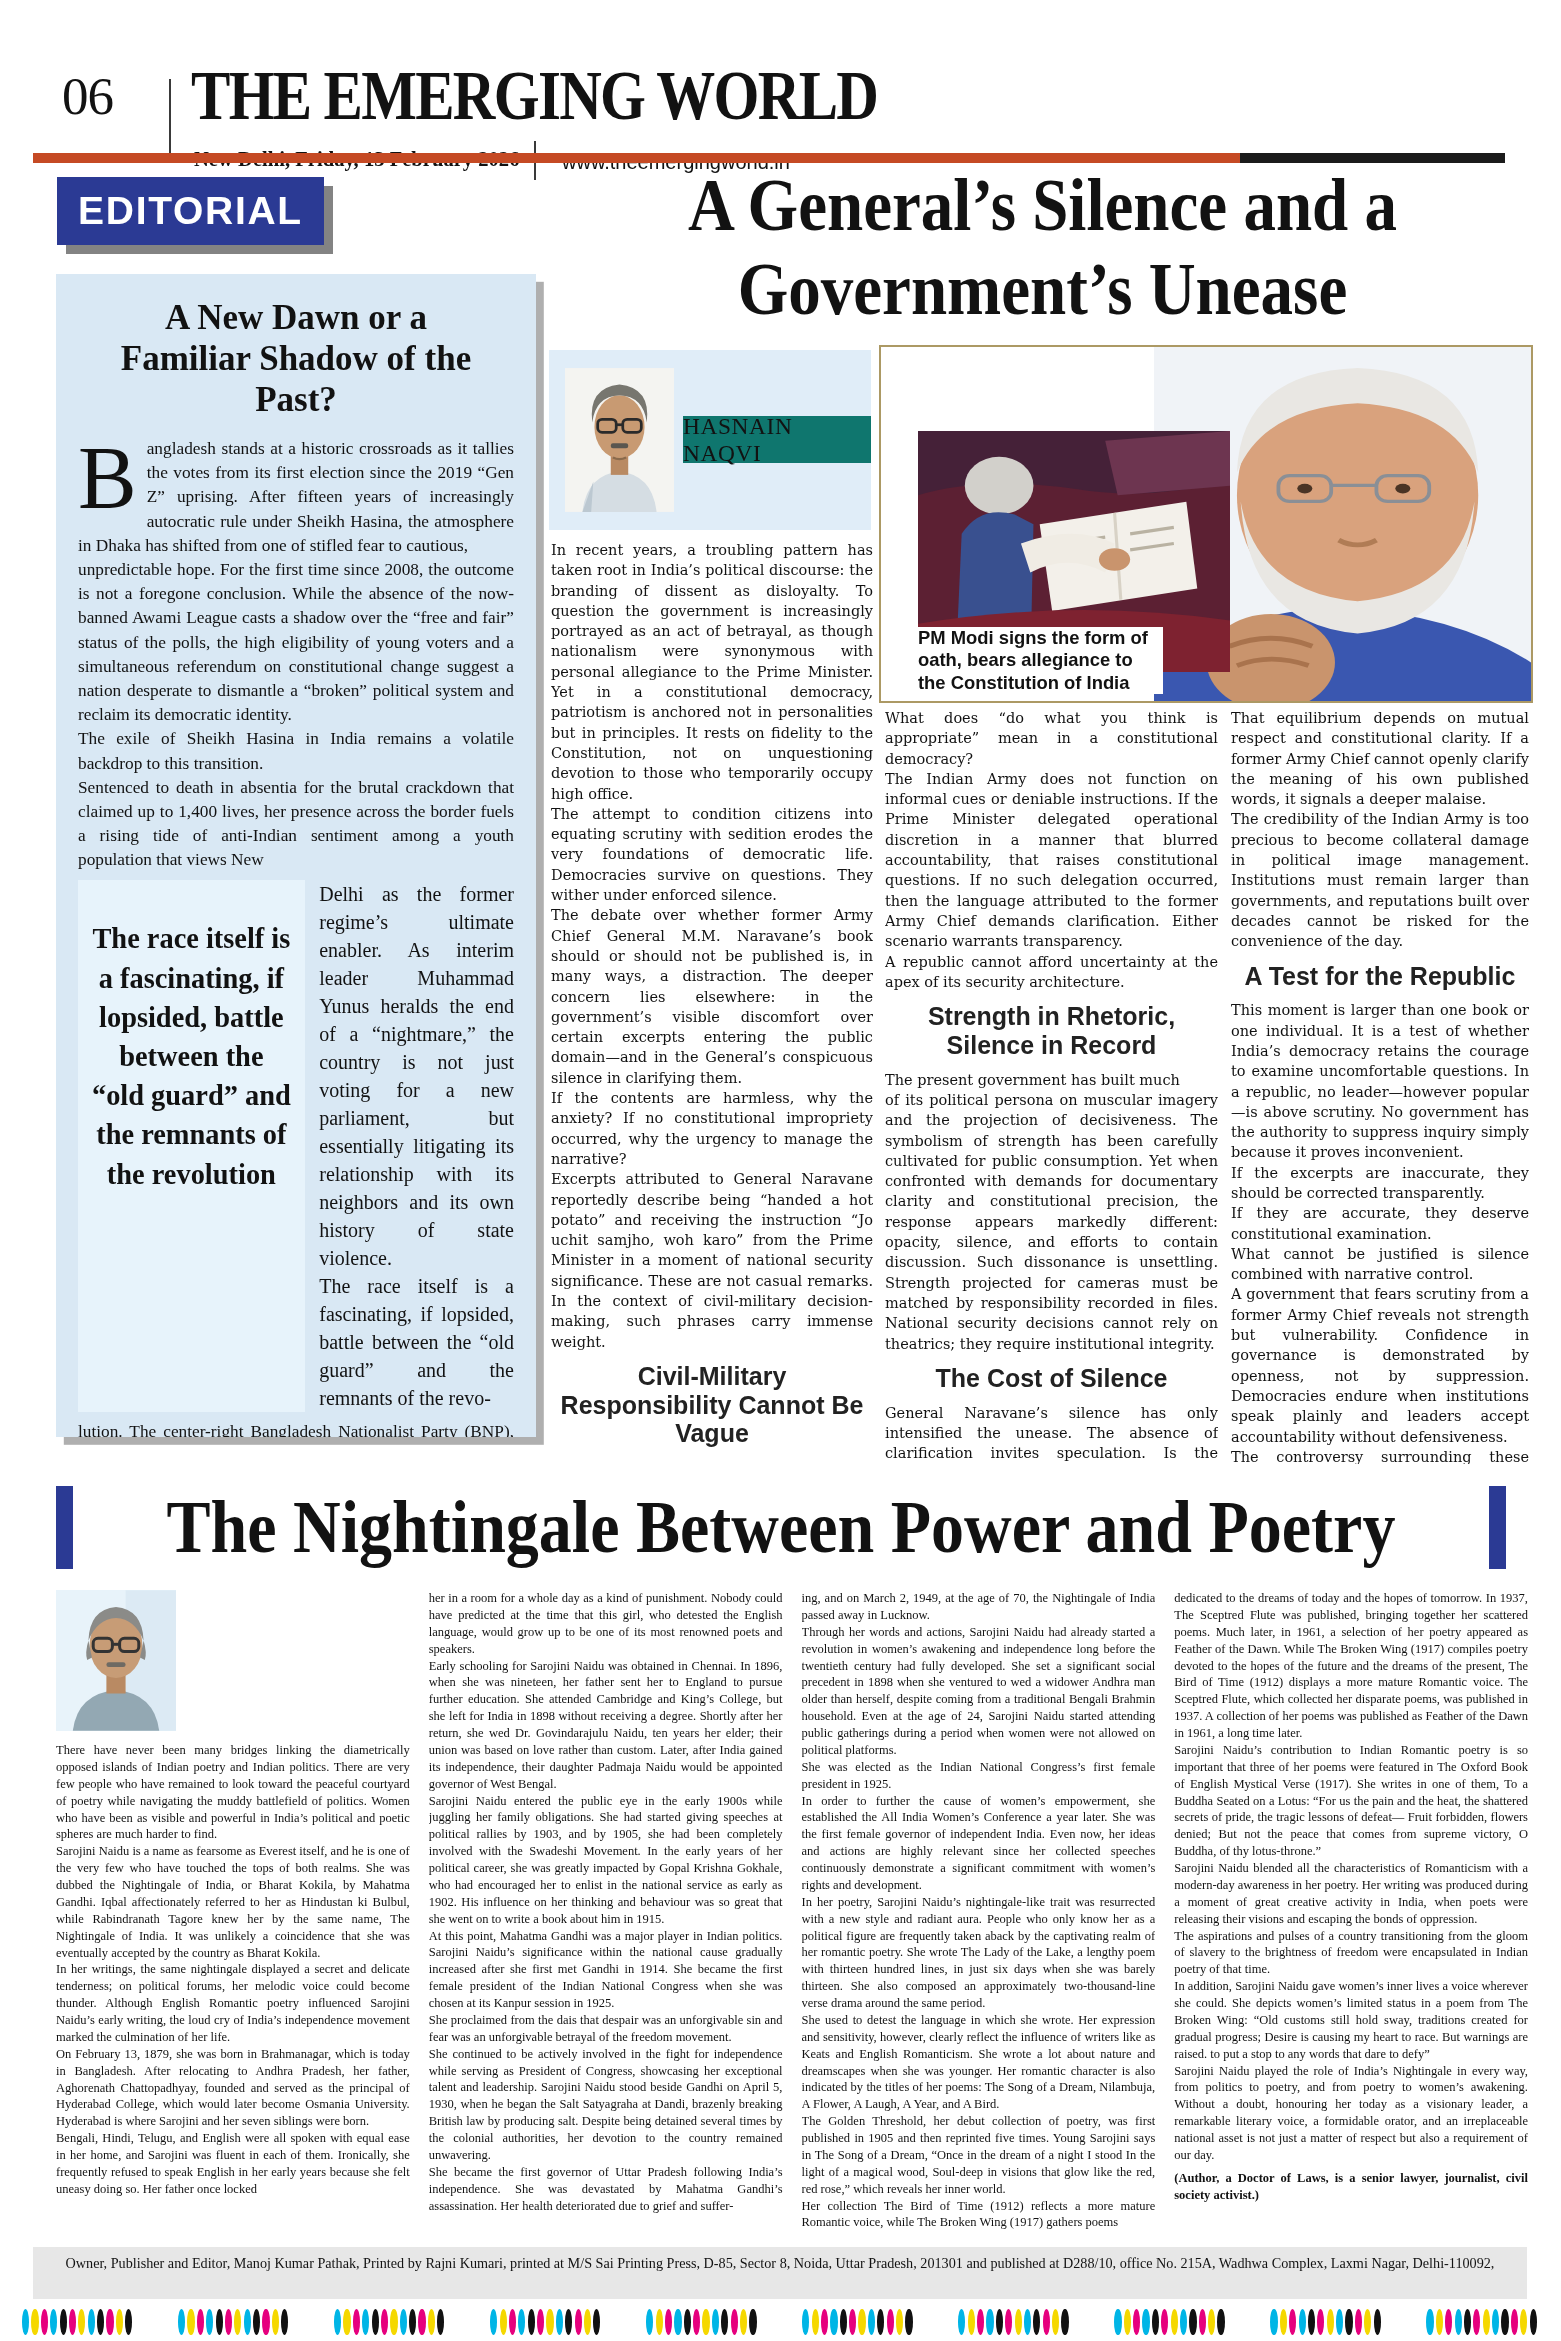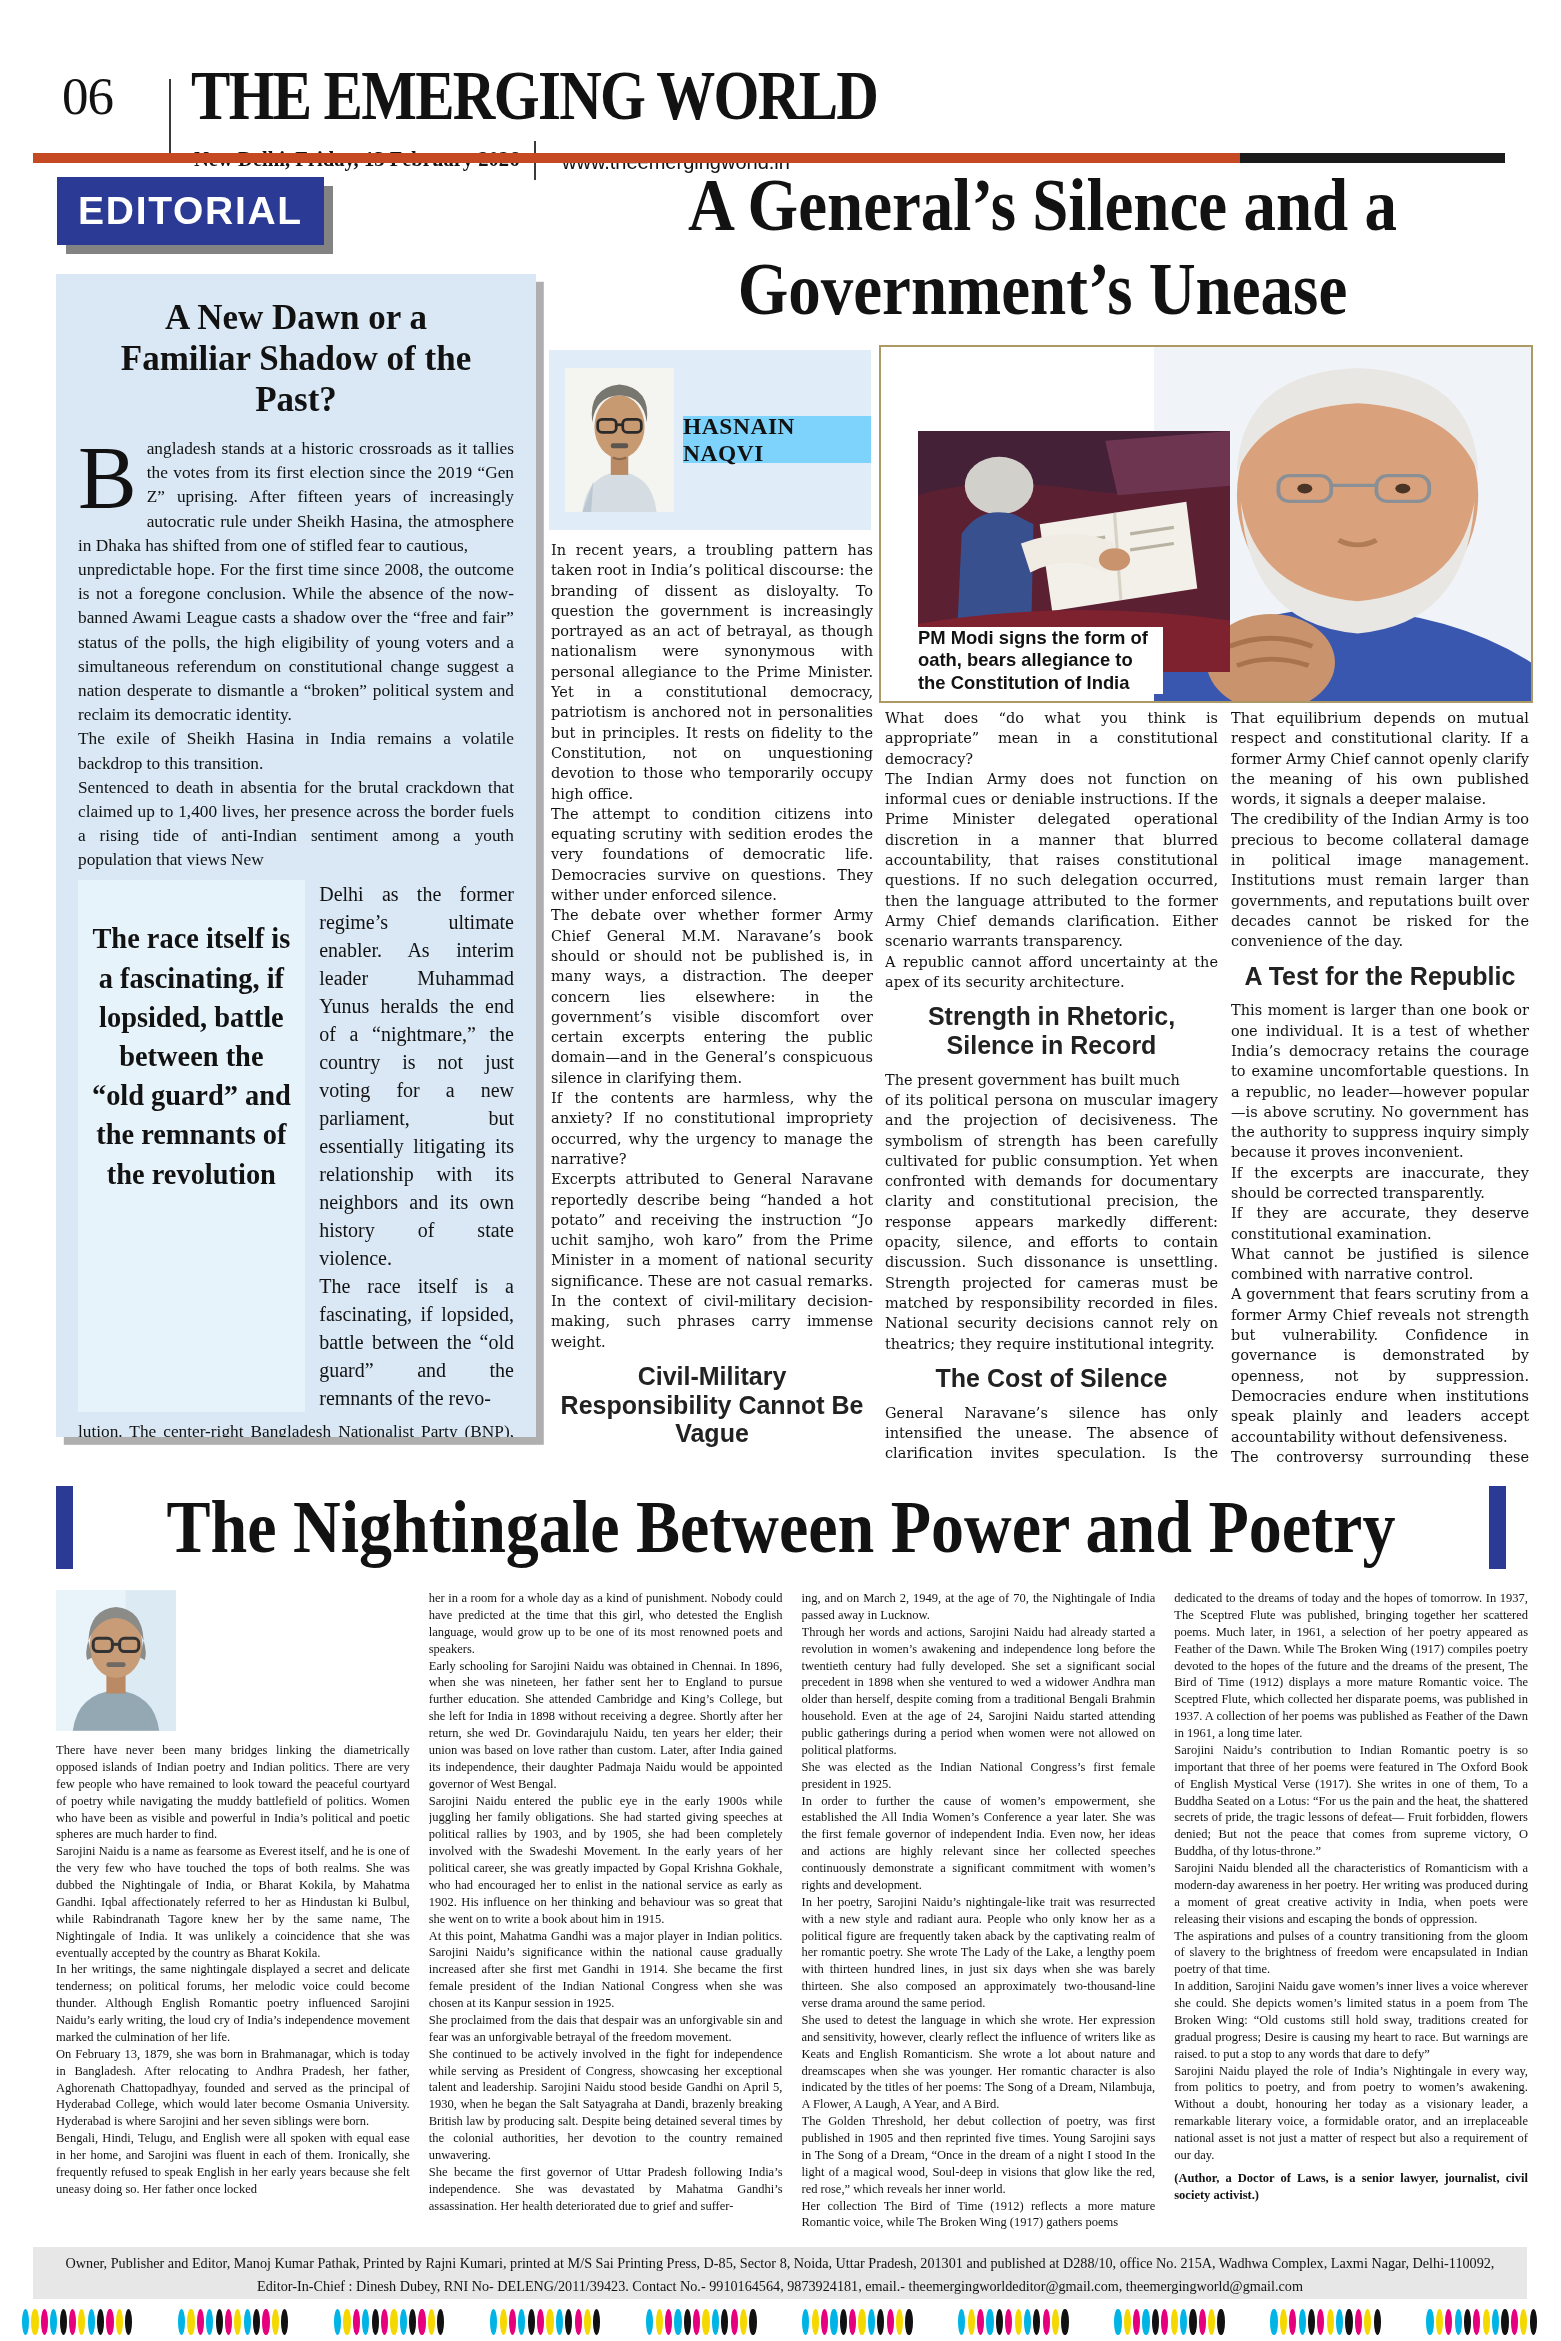--- a/index.html
+++ b/index.html
@@ -37,22 +37,22 @@
   .quote-row{display:flex;gap:14.5px;margin:7.8px 0;}
   .pull-quote{flex:0 0 52%;background:#e7f3fb;font-size:28.4px;font-weight:700;text-align:center;
       line-height:1.38;padding:39px 12.3px;box-sizing:border-box;}
   .quote-side{flex:1;font-size:20px;line-height:1.4;}
 
   
   .main-headline{left:555px;top:163px;width:975px;font-size:65px;font-weight:700;text-align:center;
       line-height:1.12;transform:scaleY(1.15);transform-origin:center top;}
   .author-box{left:549px;top:350px;width:322px;height:180px;background:#e0edf8;}
   .author-photo{left:15.6px;top:18px;width:109px;height:144px;overflow:hidden;}
-  .author-nameband{right:0;top:66px;width:188px;height:47px;background:#7dd3fc;display:flex;
-      align-items:center;justify-content:center;font-size:23.4px;font-weight:700;letter-spacing:0.6px;}
+  .author-nameband{right:0;top:66px;width:188px;height:47px;background:#0f766e;display:flex;
+      align-items:center;justify-content:center;font-size:23.4px;font-weight:400;letter-spacing:0.6px;}
   .photo-block{left:879px;top:345px;width:650px;height:354px;border:2.2px solid #ac9964;background:#fff;overflow:hidden;}
   .face-img{right:0;top:0;width:58%;height:100%;}
   .sign-img{left:37px;top:84px;width:312px;height:241px;}
   .photo-caption{left:37px;bottom:6.7px;width:245px;font-family:"Liberation Sans",sans-serif;
       font-weight:700;font-size:18.4px;line-height:1.22;background:#fff;}
   .mcol{position:absolute;font-family:"DejaVu Serif",serif;font-size:14.5px;line-height:1.4;
       text-align:justify;overflow:hidden;}
   #mcol1{left:551px;top:540px;width:322px;height:925px;}
   #mcol2{left:885px;top:708px;width:333px;height:756px;}
   #mcol3{left:1231px;top:708px;width:298px;height:756px;}
@@ -257,21 +257,20 @@
 Sarojini Naidu blended all the characteristics of Romanticism with a modern-day awareness in her poetry. Her writing was produced during a moment of great creative activity in India, when poets were releasing their visions and escaping the bonds of oppression.
 The aspirations and pulses of a country transitioning from the gloom of slavery to the brightness of freedom were encapsulated in Indian poetry of that time.
 In addition, Sarojini Naidu gave women’s inner lives a voice wherever she could. She depicts women’s limited status in a poem from The Broken Wing: “Old customs still hold sway, traditions created for gradual progress; Desire is causing my heart to race. But warnings are raised. to put a stop to any words that dare to defy”
 Sarojini Naidu played the role of India’s Nightingale in every way, from politics to poetry, and from poetry to women’s awakening. Without a doubt, honouring her today as a visionary leader, a remarkable literary voice, a formidable orator, and an irreplaceable national asset is not just a matter of respect but also a requirement of our day.</div>
       <div class="b-credit">(Author, a Doctor of Laws, is a senior lawyer, journalist, civil society activist.)</div>
     </div>
   </div>
 
   <div class="abs footer-bar serif">
     <div>Owner, Publisher and Editor, Manoj Kumar Pathak, Printed by Rajni Kumari, printed at M/S Sai Printing Press, D-85, Sector 8, Noida, Uttar Pradesh, 201301 and published at D288/10, office No. 215A, Wadhwa Complex, Laxmi Nagar, Delhi-110092,</div>
-    <div>Editor-In-Chief : Dinesh Dubey, RNI No- DELENG/2011/39423. Contact No.- 9910164564, 9873924181, email.- theemergingworldeditor@gmail.com, theemergingworld@gmail.com</div>
   </div>
 
   <div class="abs reg-row">
       <div class="reg-group">
         <i style="background: rgb(0, 181, 230);"></i>
         <i style="background: rgb(245, 216, 0);"></i>
         <i style="background: rgb(230, 0, 126);"></i>
         <i style="background: rgb(0, 181, 230);"></i>
         <i style="background: rgb(17, 17, 17);"></i>
         <i style="background: rgb(230, 0, 126);"></i>

